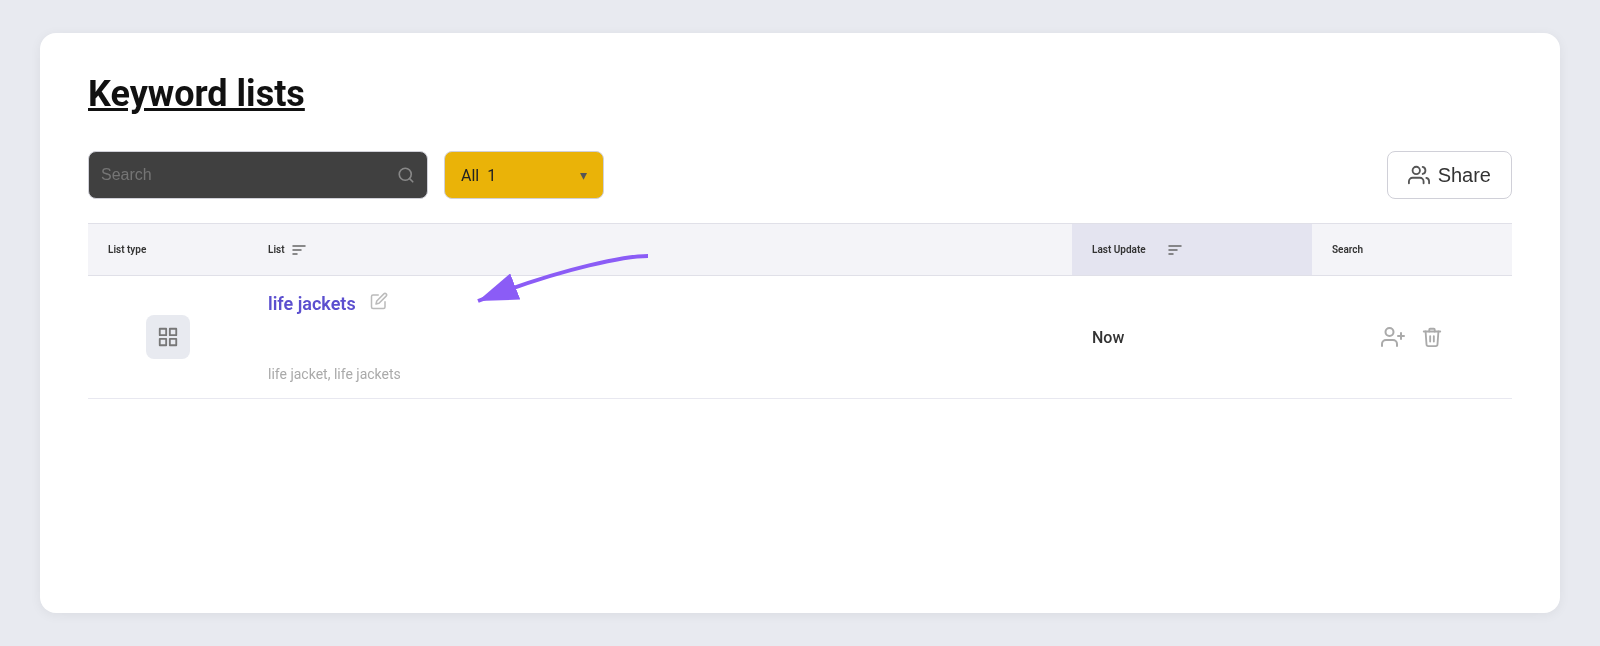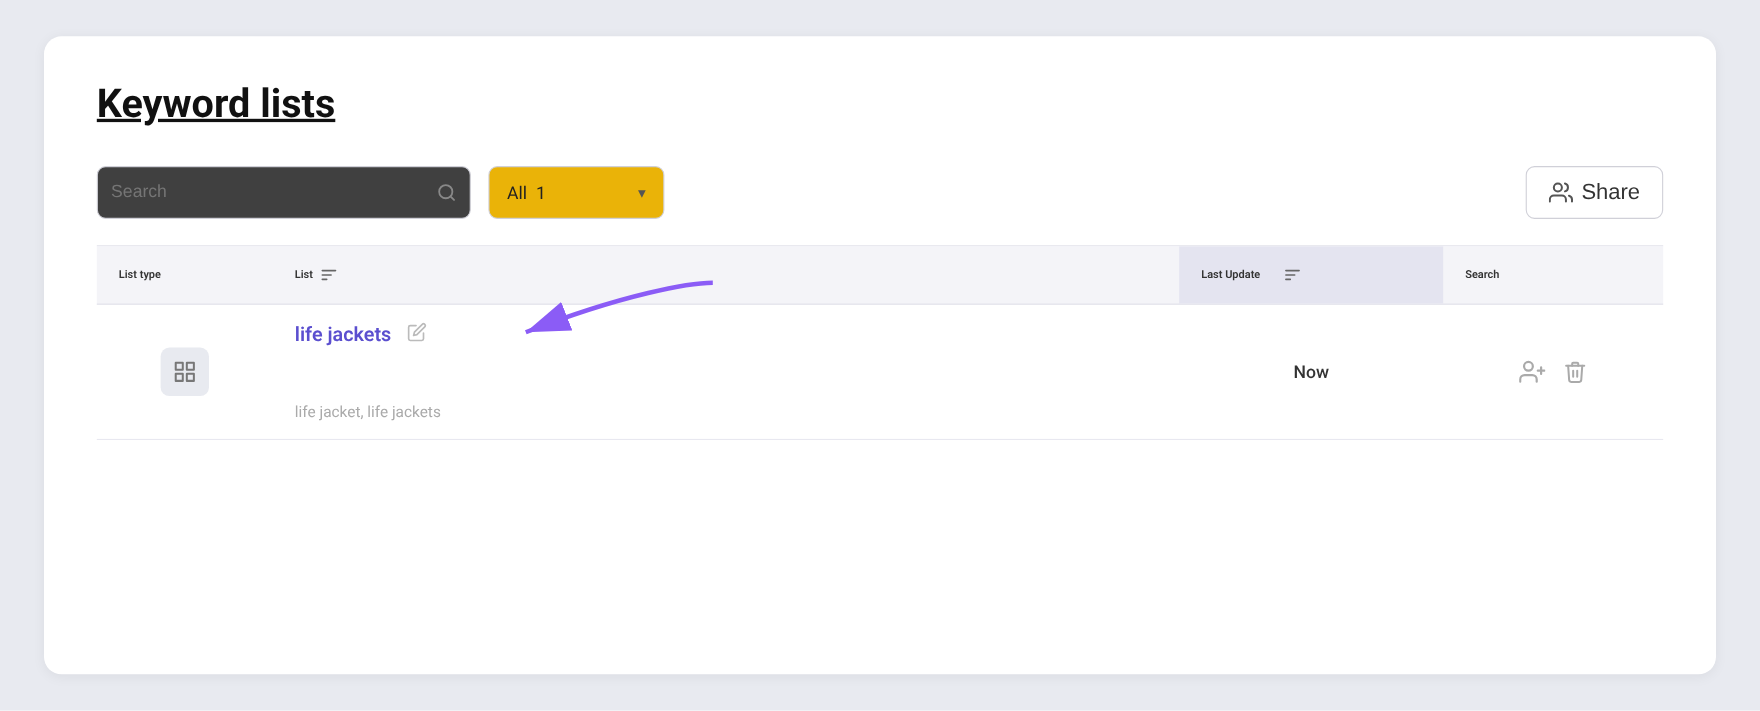--- a/index.html
+++ b/index.html
@@ -174,21 +174,20 @@
     }
     .list-keywords {
       font-size: 14px;
       color: #aaa;
       margin-top: 48px;
     }
     .last-update-cell {
       font-size: 16px;
       color: #333;
       font-weight: 500;
-      justify-content: center;
     }
     .actions-cell {
       display: flex;
       align-items: center;
       gap: 16px;
       justify-content: center;
     }
     .action-btn {
       background: none;
       border: none;

